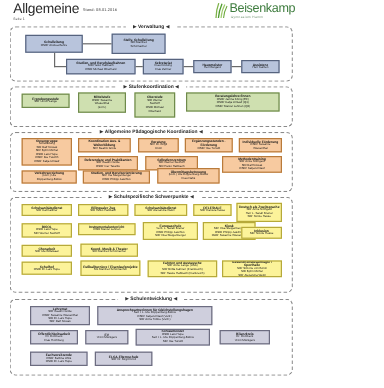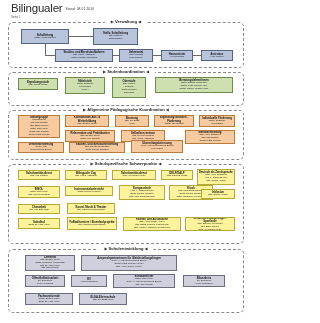--- a/index.html
+++ b/index.html
@@ -51,25 +51,39 @@
   .hline{height:.55px;}
 </style>
 </head>
 <body>
 
 <div id="page">
 
   <div class="header">
     <div class="title-wrap">
       <div class="title">
-        <span>Bilingualer</span><span class="title-stand">Stand: 08.01.2016</span>
+        <span>Allgemeine</span><span class="title-stand">Stand: 08.01.2016</span>
       </div>
       <div class="title-page">Seite 1</div>
     </div>
 
+    <div class="logo">
+      <span class="logo-mark">
+        <svg viewBox="0 0 11 14" width="11" height="14">
+          <path d="M1 13 C1 8,2 4,3.3 0.6" stroke="#7fb34a" stroke-width="1.1" fill="none"></path>
+          <path d="M3 13 C3.4 8,4.6 4.5,6 1.2" stroke="#4f9c2e" stroke-width="1.1" fill="none"></path>
+          <path d="M5.2 13 C5.6 9,6.6 5,8.4 1.8" stroke="#9cc96a" stroke-width="1" fill="none"></path>
+          <path d="M7.3 13 C7.6 9.5,8.6 6,10.2 3" stroke="#6ba83c" stroke-width=".9" fill="none"></path>
+        </svg>
+      </span>
+      <span class="logo-text">
+        <span class="logo-name">Beisenkamp</span>
+        <span class="logo-sub">Gymnasium Hamm</span>
+      </span>
+    </div>
   </div>
 
   <div class="section" style="top:22px;height:44px;">
     <span class="sec-label">
       <span class="arw">▶</span>&nbsp;<span>Verwaltung</span>&nbsp;<span class="arw">◀</span>
     </span>
 
     <div class="box blue" style="left:12px;top:6px;width:48px;height:15px;">
       <div class="bt">Schulleitung</div>
       <div class="bl">OStD' Andrea Behre</div>

